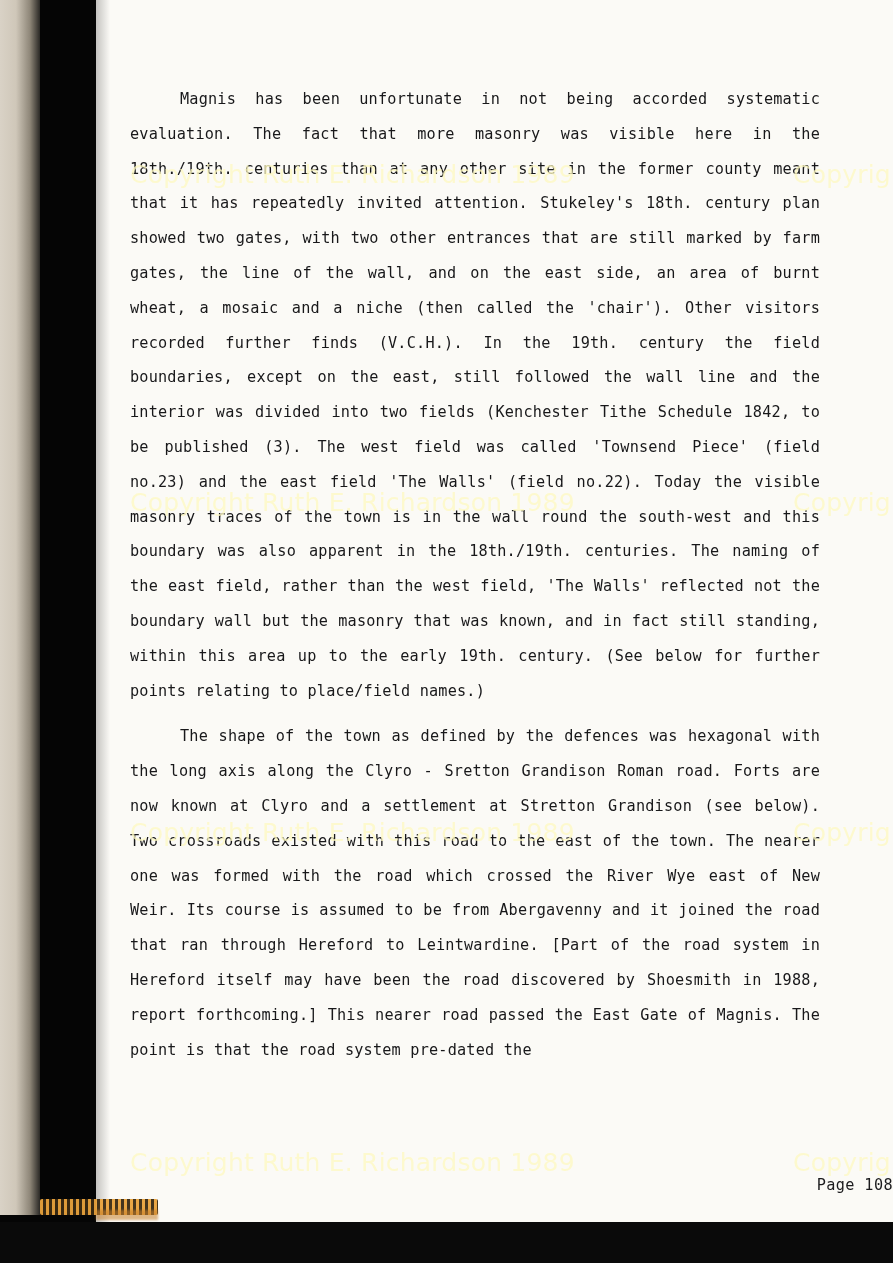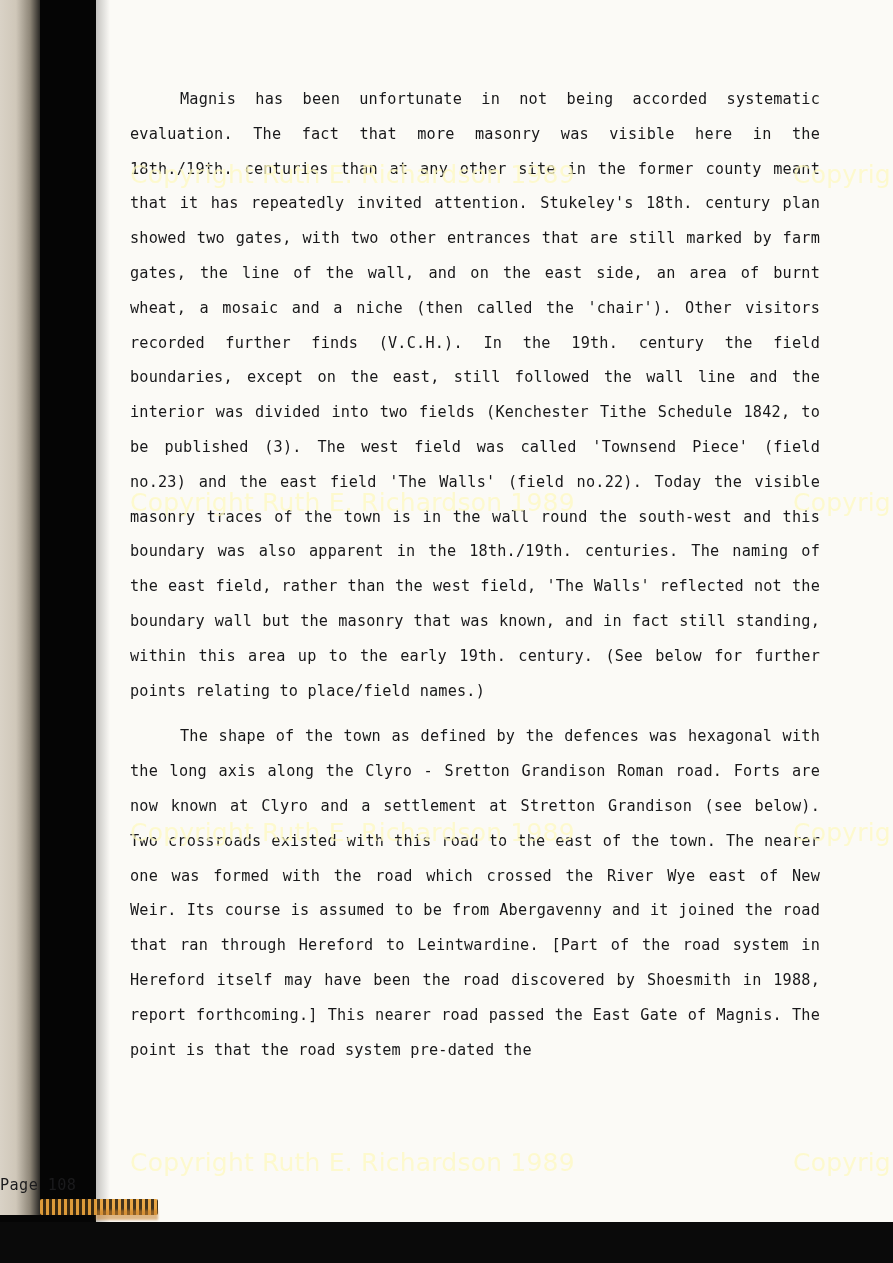--- a/index.html
+++ b/index.html
@@ -81,21 +81,21 @@
     text-justify: inter-word;
   }
   .para + .para { margin-top: 11px; }
   .indent { display: inline-block; width: 50px; }
 
   .page-number {
     position: absolute;
     left: 0;
     top: 1176px;
     width: 893px;
-    text-align: left;
+    text-align: right;
     font-size: 15.2px;
     color: #1b1b1d;
     letter-spacing: 0.4px;
   }
 
   
   .wm {
     position: absolute;
     font-family: "DejaVu Sans", "Liberation Sans", sans-serif;
     font-size: 25px;

